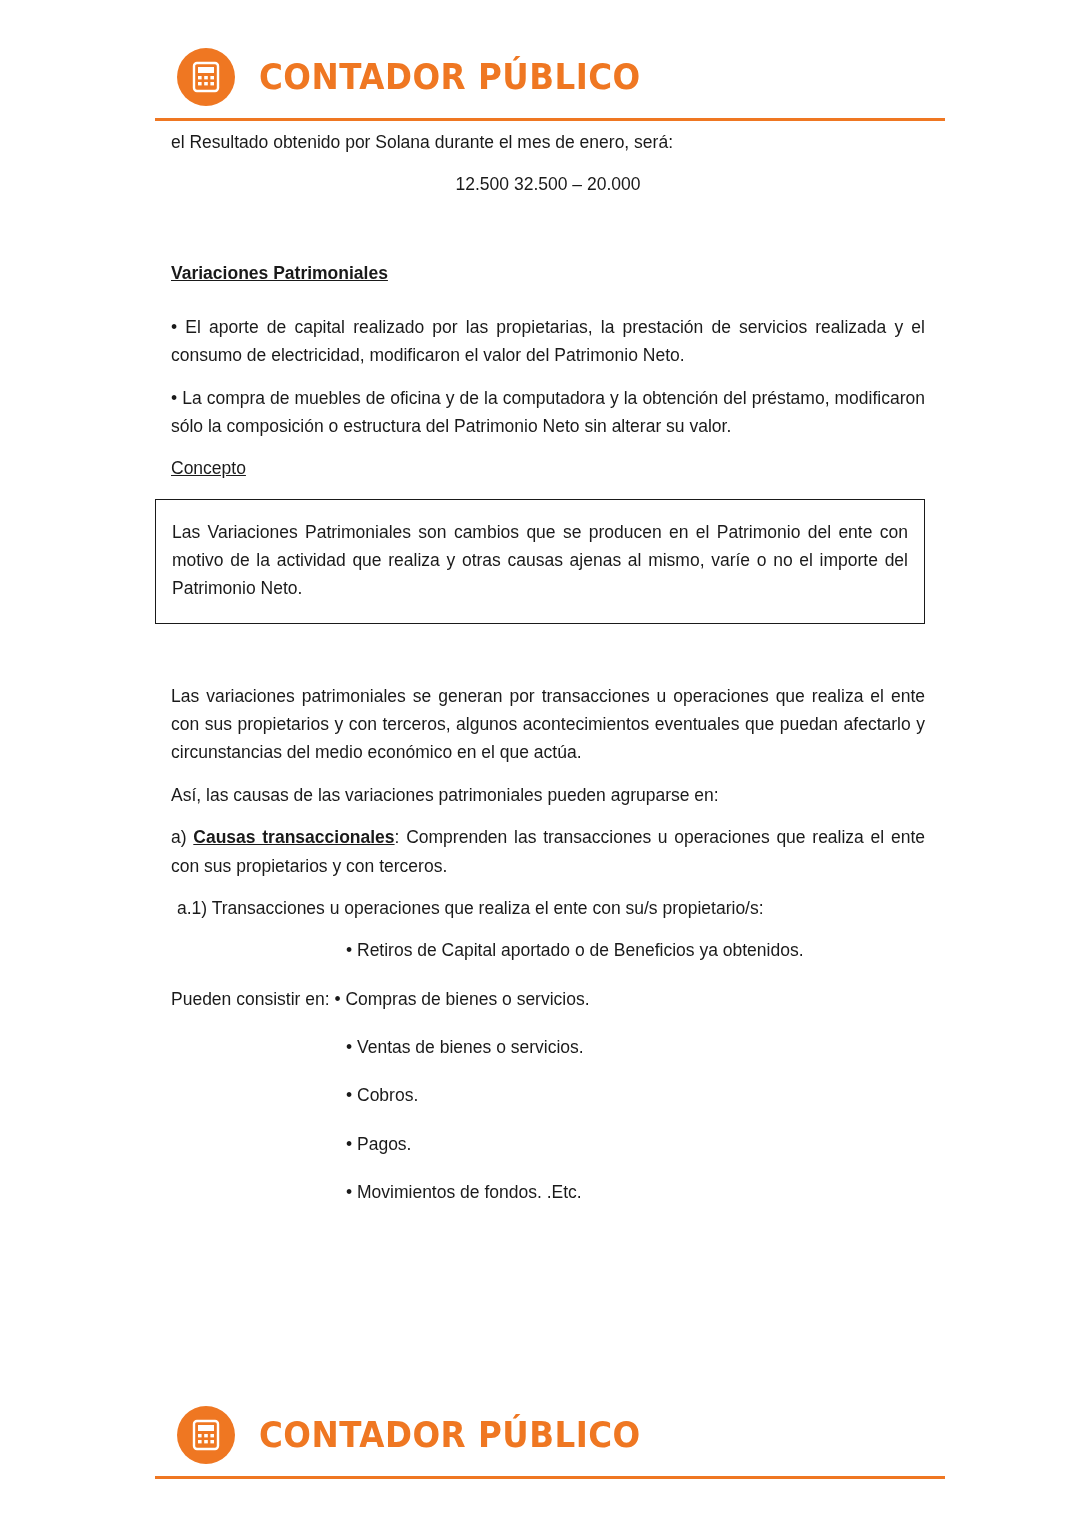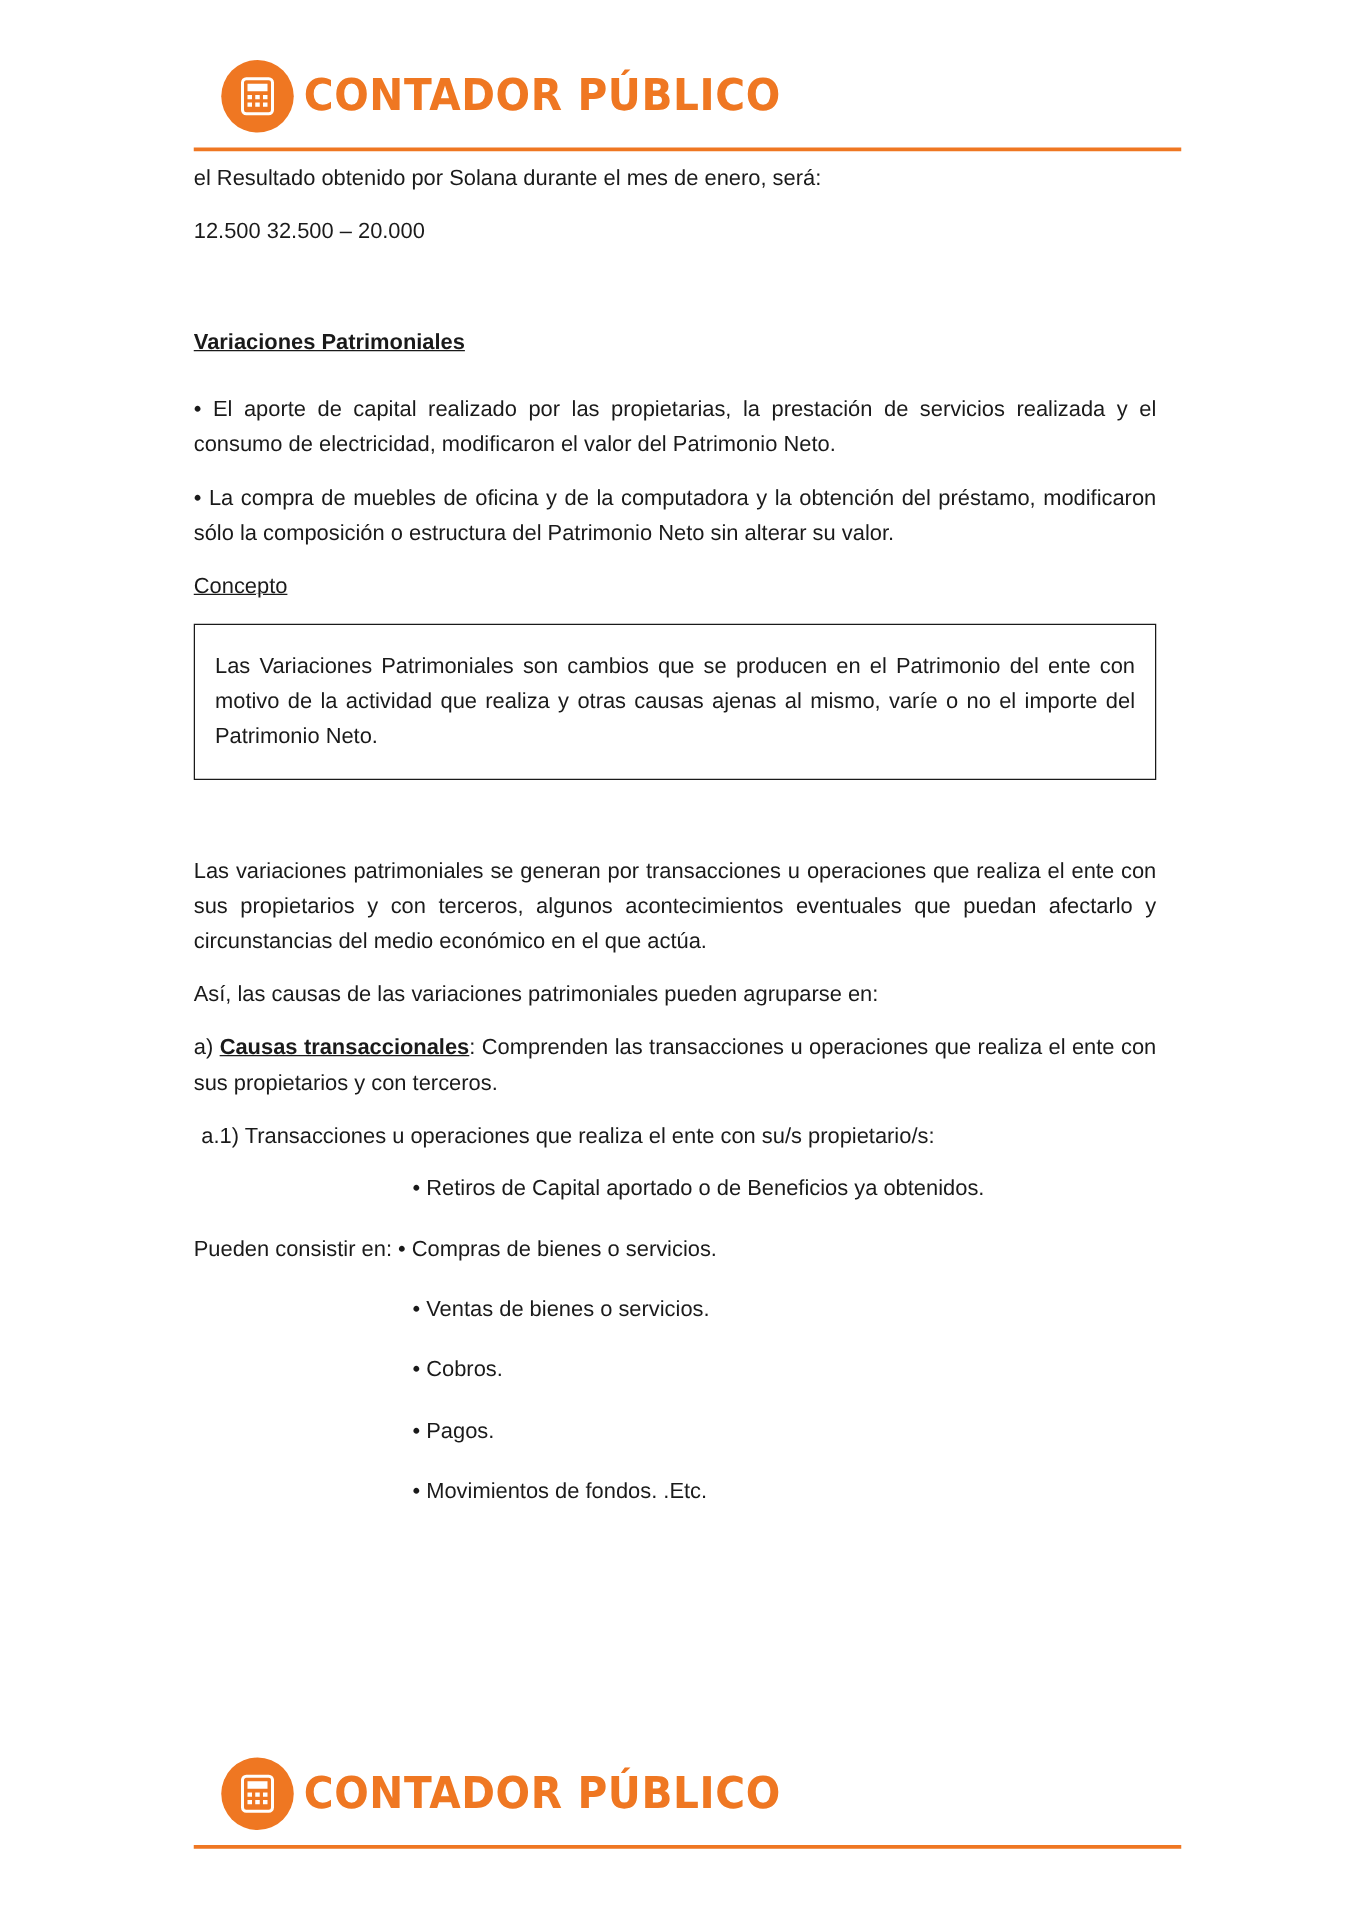--- a/index.html
+++ b/index.html
@@ -20,21 +20,21 @@
     height: 1527px;
     position: relative;
     box-sizing: border-box;
     padding: 0 155px;
   }
 
   
   .brand {
     display: flex;
     align-items: center;
-    gap: 8px;
+    gap: 24px;
     padding-left: 22px;
   }
   .brand-logo {
     width: 58px;
     height: 58px;
     border-radius: 50%;
     background: #ef7722;
     display: flex;
     align-items: center;
     justify-content: center;
@@ -73,25 +73,25 @@
   
   .content {
     position: absolute;
     top: 128px;
     left: 155px;
     right: 155px;
   }
   p, .line {
     font-size: 17.5px;
     line-height: 1.62;
-    margin: 0 0 14px 0;
+    margin: 0 0 14px 16px;
     color: #1a1a1a;
   }
   .just { text-align: justify; }
-  .center { }
+  .center { text-align: center; }
   .u { text-decoration: underline; }
   .bu { font-weight: bold; text-decoration: underline; }
 
   .spacer-lg { height: 46px; }
   .spacer-sm { height: 12px; }
 
   .concept-box {
     border: 1.5px solid #1a1a1a;
     padding: 18px 16px 20px 16px;
     margin: 16px 0 0 0;

